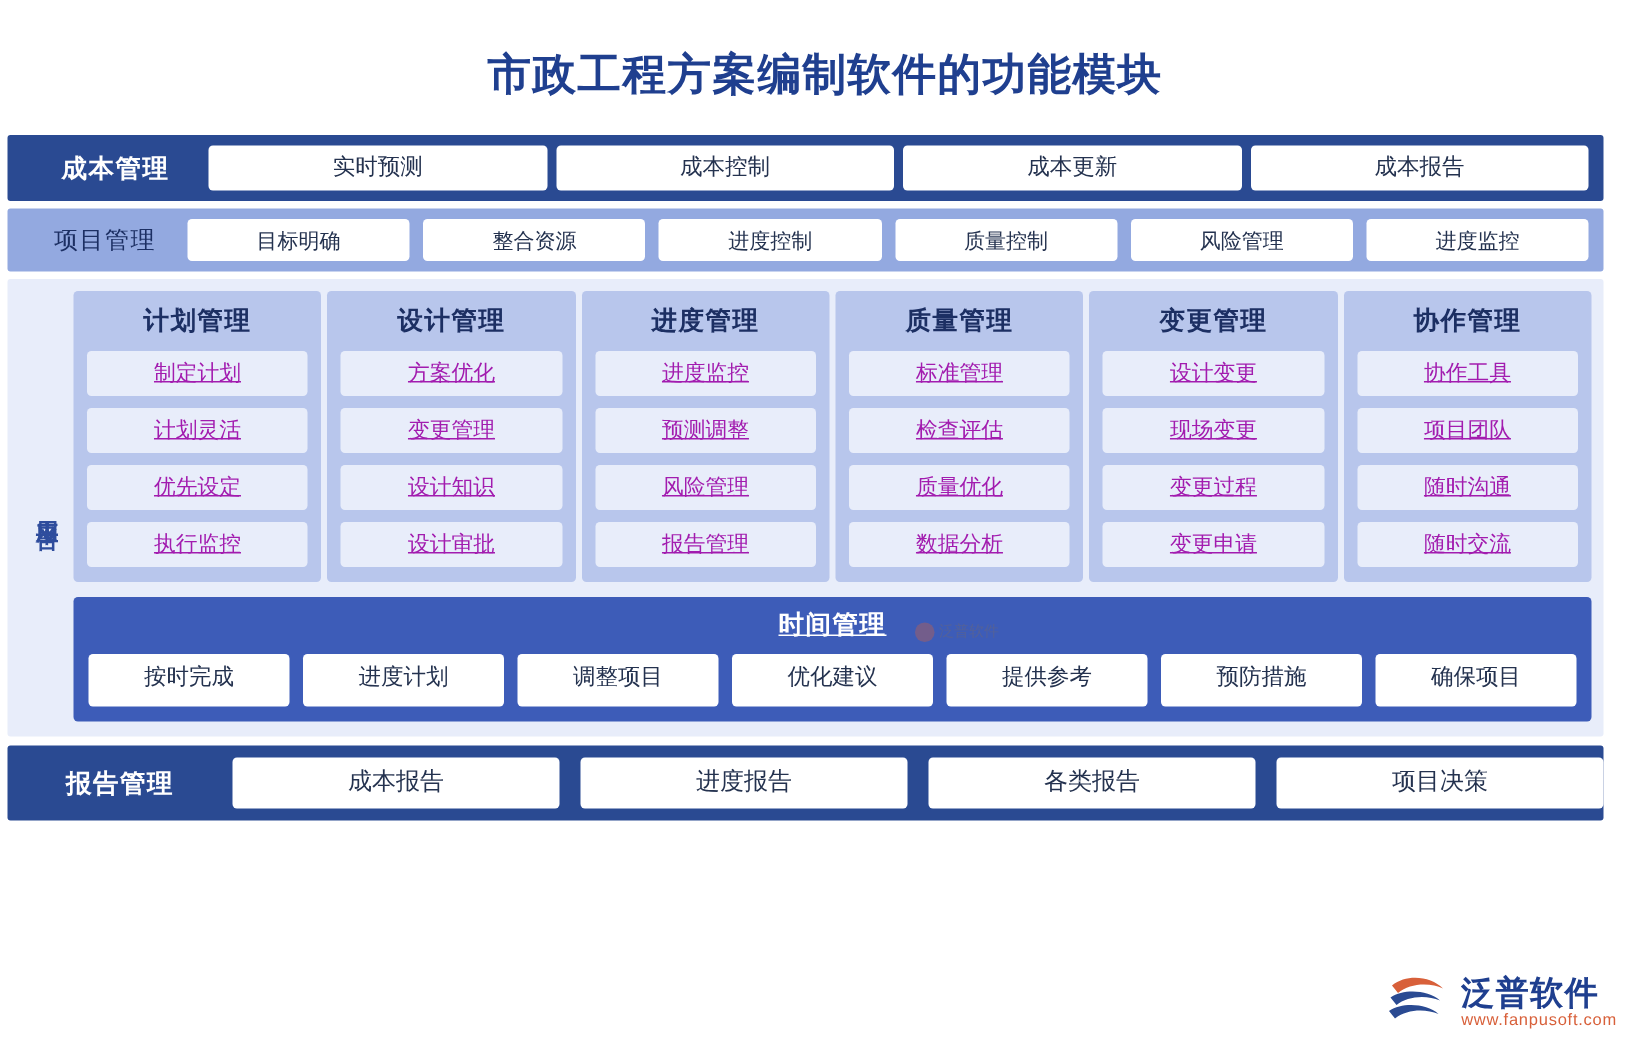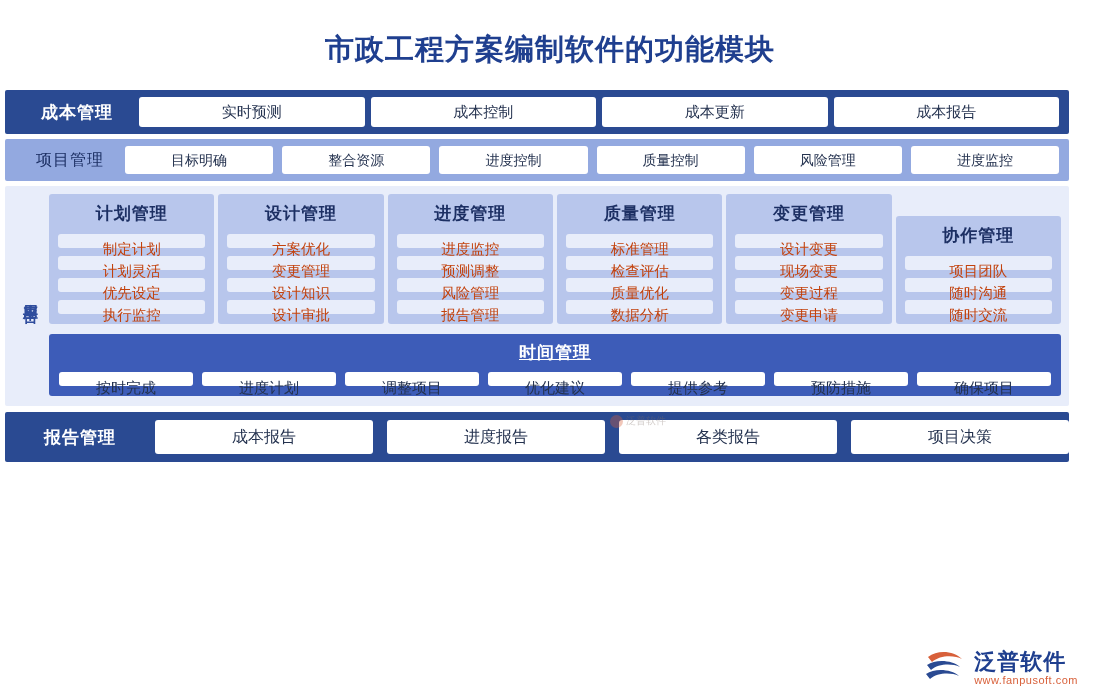--- a/index.html
+++ b/index.html
@@ -122,46 +122,46 @@
     text-orientation: upright;
   }
   .platform-body {
     flex: 1;
     display: flex;
     flex-direction: column;
   }
   .columns {
     display: flex;
     gap: 4px;
-    align-items: flex-end;
   }
   .col {
     background: #b8c6ec;
     flex: 1;
     border-radius: 3px;
     padding: 8px 9px 10px 9px;
     box-sizing: border-box;
   }
   .col-head {
     text-align: center;
     font-size: 17px;
     font-weight: bold;
     color: #1c2f63;
     margin-bottom: 9px;
     letter-spacing: 1px;
   }
   .cell {
     background: #e8edfa;
     border-radius: 3px;
-    height: 14px;
+    height: 30px;
     line-height: 30px;
     text-align: center;
     font-size: 14.5px;
-    color: #c2410c;
+    color: #a21caf;
     margin-bottom: 8px;
+    text-decoration: underline;
   }
   .cell:last-child { margin-bottom: 0; }
   
   .time-block {
     margin-top: 10px;
     background: #3d5cb8;
     border-radius: 3px;
     padding: 7px 10px 10px 10px;
     box-sizing: border-box;
   }
@@ -172,21 +172,21 @@
     font-weight: bold;
     letter-spacing: 1px;
     margin-bottom: 8px;
     text-decoration: underline;
   }
   .time-chips {
     display: flex;
     gap: 9px;
   }
   .time-chips .chip {
-    height: 14px;
+    height: 35px;
     line-height: 31px;
     font-size: 15px;
   }
   
   .band-report {
     background: #2a4a92;
     height: 50px;
     margin-top: 6px;
     padding: 0 0;
     border-radius: 2px;
@@ -332,20 +332,21 @@
           <div class="col">
             <div class="col-head">变更管理</div>
             <div class="cell">设计变更</div>
             <div class="cell">现场变更</div>
             <div class="cell">变更过程</div>
             <div class="cell">变更申请</div>
           </div>
 
           <div class="col">
             <div class="col-head">协作管理</div>
+            <div class="cell">协作工具</div>
             <div class="cell">项目团队</div>
             <div class="cell">随时沟通</div>
             <div class="cell">随时交流</div>
           </div>
 
         </div>
 
         <div class="time-block">
           <div class="time-title">时间管理</div>
           <div class="time-chips">

